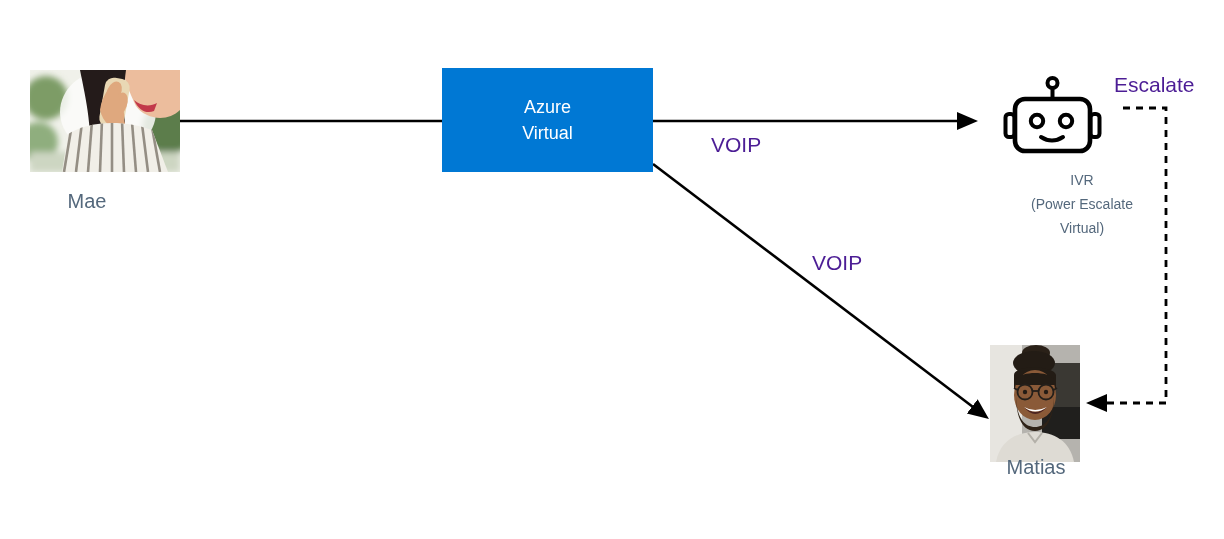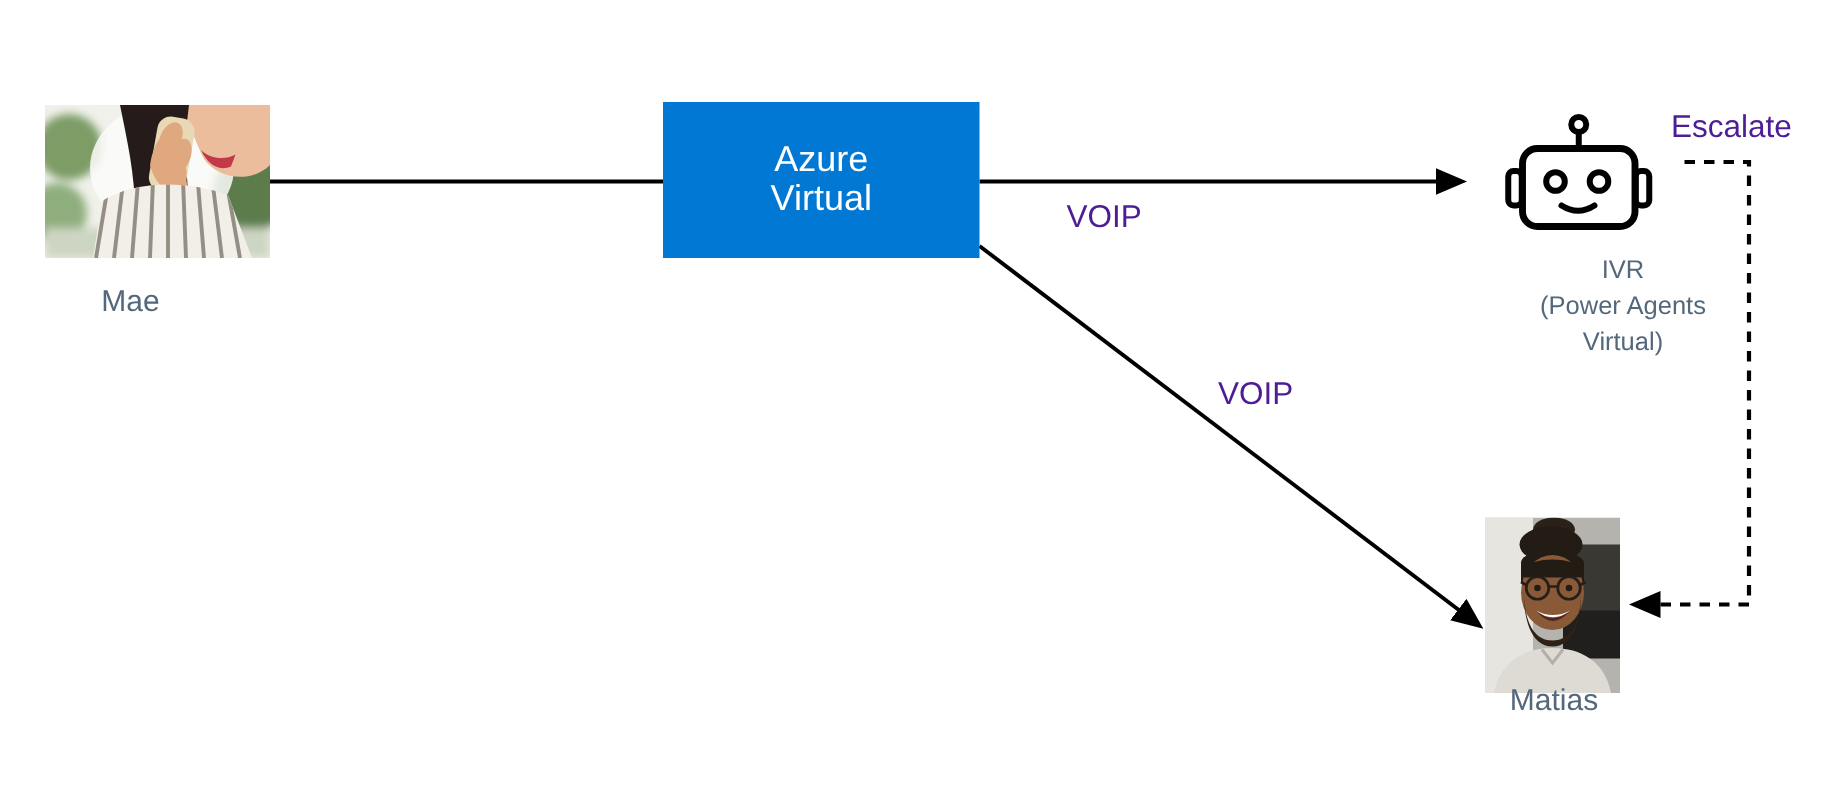--- a/index.html
+++ b/index.html
@@ -10,25 +10,25 @@
   .overlay{position:absolute;left:0;top:0;width:1224px;height:539px;}
   .label{position:absolute;color:#4c1d95;font-size:21px;white-space:nowrap;}
   .node-label{
     position:absolute;color:#54687c;font-size:20px;white-space:nowrap;
     transform:translateX(-50%);text-align:center;
   }
   .acs-box{
     position:absolute;left:442px;top:68px;width:211px;height:104px;
     background:#0078d4;color:#ffffff;display:flex;flex-direction:column;
     align-items:center;justify-content:center;text-align:center;
-    font-size:24px;line-height:26px;
+    font-size:18px;line-height:26px;
   }
   .ivr-label{
     position:absolute;left:1082px;top:168px;transform:translateX(-50%);
-    color:#54687c;font-size:17px;line-height:24px;text-align:center;white-space:nowrap;
+    color:#54687c;font-size:14px;line-height:24px;text-align:center;white-space:nowrap;
   }
   .ivr-label span{display:block;}
   .photo{position:absolute;display:block;}
 </style>
 </head>
 <body>
 
 <div class="canvas">
 
   <svg class="overlay" viewBox="0 0 1224 539">
@@ -116,21 +116,21 @@
       <rect x="1090.5" y="114" width="9" height="23" rx="3.5" stroke-width="4"></rect>
       <rect x="1015" y="99" width="75" height="52" rx="10" stroke-width="4.6"></rect>
       <circle cx="1037" cy="121" r="6.2" stroke-width="4"></circle>
       <circle cx="1066" cy="121" r="6.2" stroke-width="4"></circle>
       <path d="M1041,137 Q1052,144 1063,137" fill="none" stroke-width="4" stroke-linecap="round"></path>
     </g>
   </svg>
 
   <div class="ivr-label">
     <span>IVR</span>
-    <span>(Power Agents</span>
+    <span>(Power Escalate</span>
     <span>Virtual)</span>
   </div>
 
   <svg class="photo" style="left:990px;top:345px;" width="90" height="117" viewBox="0 0 90 117">
     <defs>
         <clipPath id="matclip">
           <rect width="90" height="117"></rect>
         </clipPath>
       </defs>
     <g clip-path="url(#matclip)">

